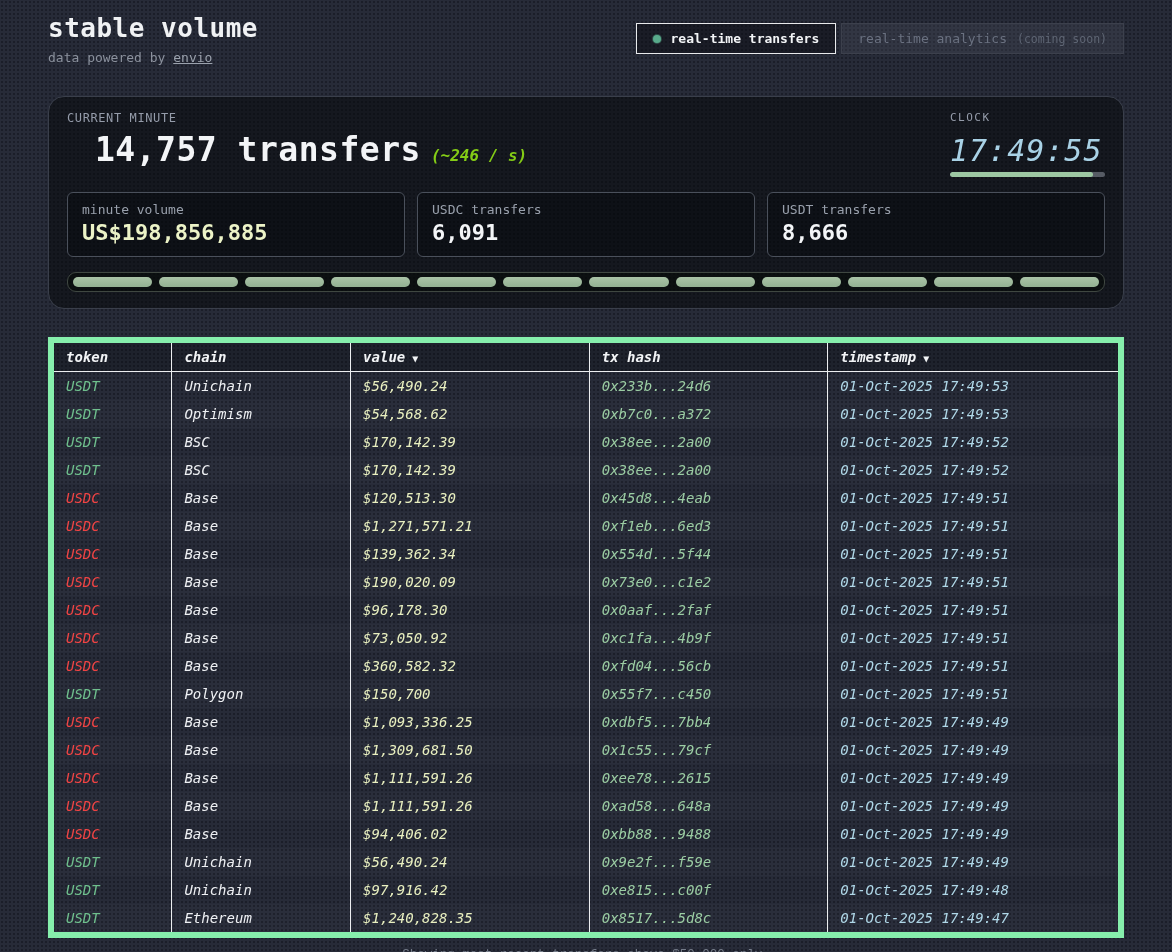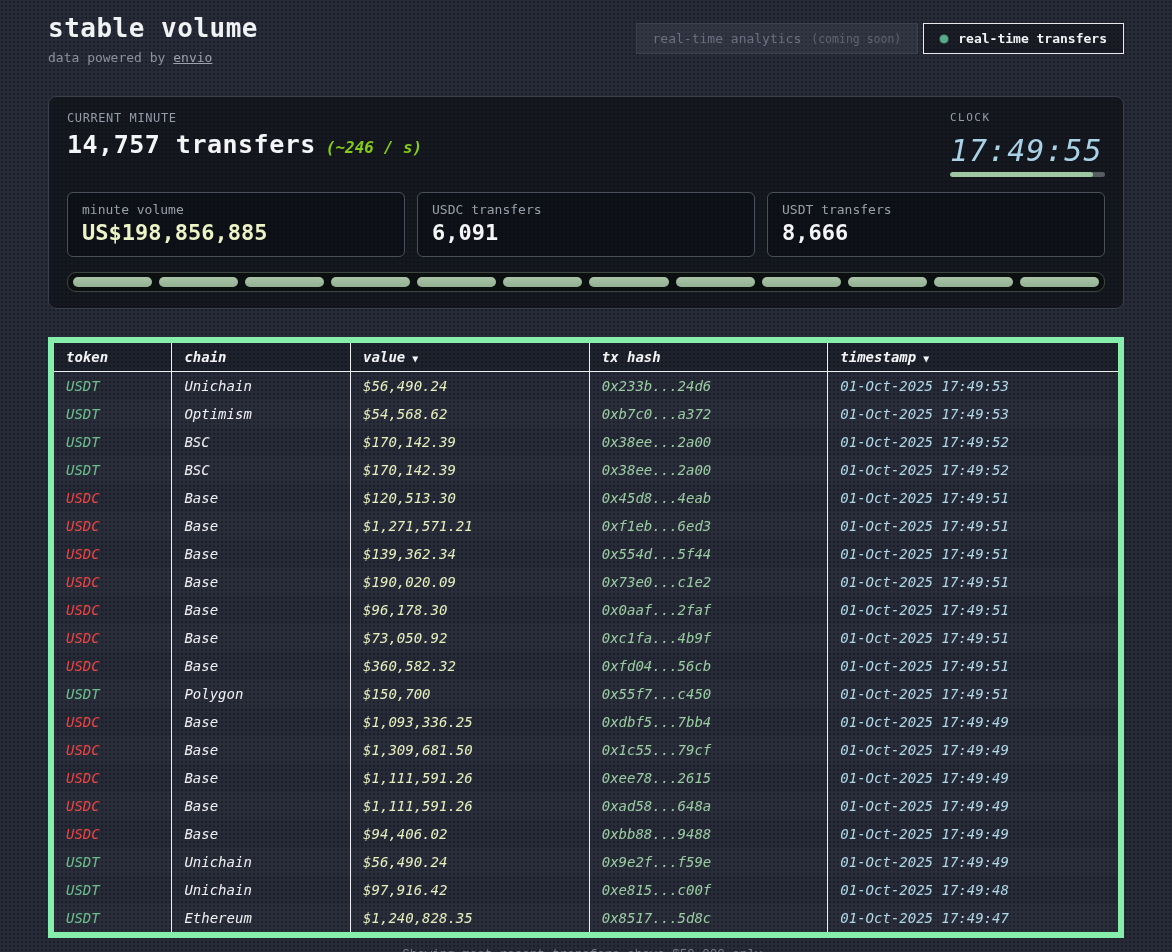--- a/index.html
+++ b/index.html
@@ -20,27 +20,27 @@
   .sub a { color: #9ba2ad; text-decoration: underline; cursor: pointer; }
   .tabs { display: flex; gap: 5px; margin-top: 10px; }
   .tab { display: flex; align-items: center; gap: 10px; padding: 7px 16px; font-size: 13px; cursor: pointer; white-space: nowrap; }
   .tab.active { border: 1px solid #e8eaec; background: rgba(10,12,18,0.45); color: #f2f4f6; font-weight: bold; }
   .tab.disabled { border: 1px solid #3c404c; background: rgba(78,82,96,0.28); color: #6a7180; }
   .dot { width: 8px; height: 8px; border-radius: 50%; background: #58aa8b; box-shadow: 0 0 0 1px rgba(88,170,139,0.35); }
   .soon { font-size: 11.5px; color: #5e6573; }
 
   
   .panel {
-    margin-top: 31px; border: 1px solid #3a3f4b; border-radius: 8px;
+    margin-top: 31px; border: 1px solid #3a3f4b; border-radius: 16px;
     background: rgba(5,7,9,0.52); padding: 14px 18px 16px 18px;
   }
   .panel-top { display: flex; justify-content: space-between; align-items: flex-start; }
   .eyebrow { font-size: 12px; color: #959caa; letter-spacing: 0.6px; }
   .bigline { margin-top: 5px; display: flex; align-items: baseline; gap: 10px; }
-  .bignum { font-size: 25px; font-weight: bold; color: #f3f5f7; letter-spacing: 0.5px; }
+  .bignum { font-size: 33px; font-weight: bold; color: #f3f5f7; letter-spacing: 0.5px; margin-left: 28px; }
   .rate { font-size: 16px; font-weight: bold; color: #84cc16; font-style: italic; }
   .pt-right { }
   .clock-label { letter-spacing: 1.5px; font-size: 11px; }
   .clock { font-size: 30px; color: #a9d2e6; letter-spacing: 1px; line-height: 1.1; margin-top: 10px; font-style: italic; }
   .clockbar { width: 155px; height: 5px; border-radius: 3px; background: #565b64; margin-top: 5px; margin-left: auto; overflow: hidden; }
   .clockfill { height: 100%; background: #9cc7a2; border-radius: 3px; }
 
   .cards { display: flex; gap: 12px; margin-top: 15px; }
   .card { flex: 1; border: 1px solid #4a505b; border-radius: 6px; background: rgba(3,5,8,0.35); padding: 9px 2px 11px 14px; }
   .card .label { font-size: 13px; color: #99a0ac; }
@@ -80,27 +80,27 @@
 <div class="page">
 
   <div class="topbar">
     <div class="brand">
       <h1>stable volume</h1>
       <div class="sub">
         <span>data powered by </span><a>envio</a>
       </div>
     </div>
     <div class="tabs">
+      <div class="tab active">
+        <span class="dot"></span>
+        <span>real-time transfers</span>
+      </div>
       <div class="tab disabled">
         <span>real-time analytics</span>
         <span class="soon">(coming soon)</span>
-      </div>
-      <div class="tab active">
-        <span class="dot"></span>
-        <span>real-time transfers</span>
       </div>
     </div>
   </div>
 
   <section class="panel">
     <div class="panel-top">
       <div>
         <div class="eyebrow">CURRENT MINUTE</div>
         <div class="bigline">
           <span class="bignum">14,757 transfers</span>

